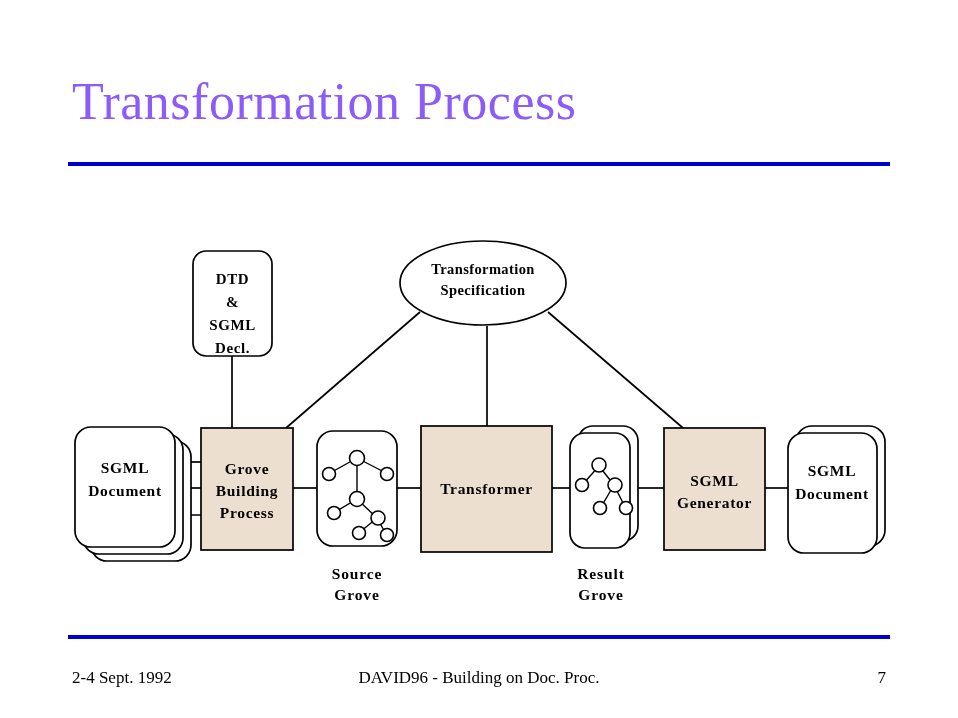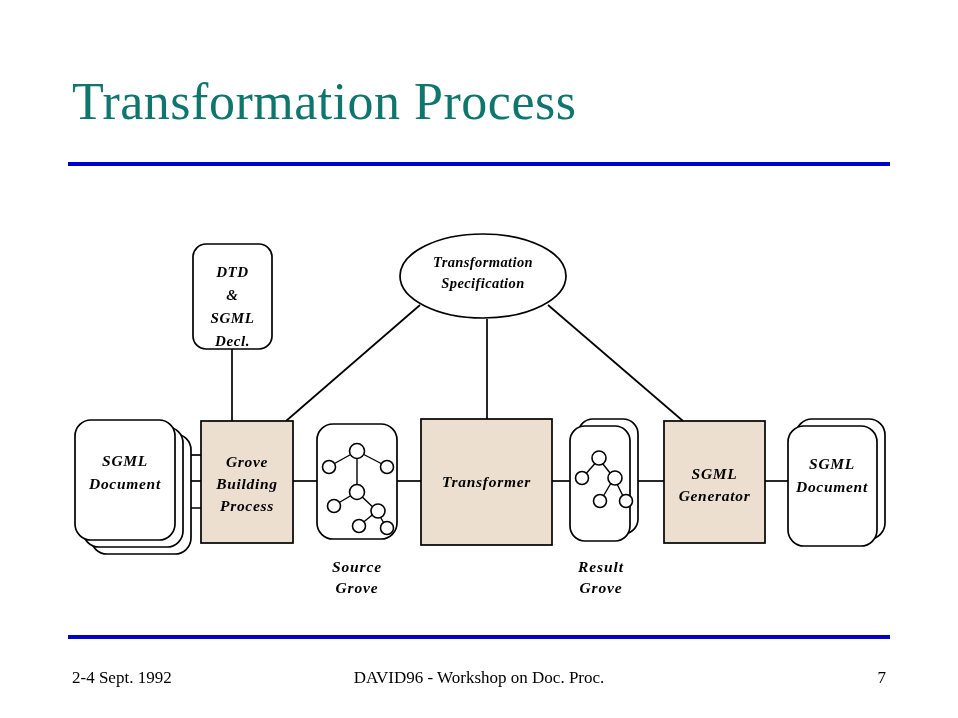--- a/index.html
+++ b/index.html
@@ -15,21 +15,21 @@
     overflow: hidden;
     font-family: "Liberation Serif", "DejaVu Serif", serif;
   }
   #slide-title {
     position: absolute;
     left: 72px;
     top: 76px;
     font-family: "Liberation Serif", "DejaVu Serif", serif;
     font-size: 52px;
     font-weight: 400;
-    color: #0f766e;
+    color: #8b5cf6;
     letter-spacing: 0.5px;
     white-space: nowrap;
     line-height: 1;
   }
   .rule {
     position: absolute;
     left: 68px;
     width: 822px;
     height: 4px;
     background: #0000cc;
@@ -47,24 +47,23 @@
     font-size: 17px;
     color: #000000;
   }
   #footer .f-left   { position: absolute; left: 4px;  top: 0; white-space: nowrap; }
   #footer .f-center { position: absolute; left: 0; right: 0; top: 0; text-align: center; white-space: nowrap; }
   #footer .f-right  { position: absolute; right: 4px; top: 0; white-space: nowrap; }
 
   #diagram {
     position: absolute;
     left: 0;
-    top: 197px;
+    top: 204px;
     width: 958px;
     height: 420px;
-    font-style: italic;
   }
   svg { display: block; }
   .shape-stroke { fill: #ffffff; stroke: #000000; stroke-width: 1.7; }
   .shape-fill   { fill: #eddfd0; stroke: #000000; stroke-width: 1.7; }
   .connector    { stroke: #000000; stroke-width: 1.7; fill: none; }
   .node-circle  { fill: #ffffff; stroke: #000000; stroke-width: 1.6; }
   .node-edge    { stroke: #000000; stroke-width: 1.4; fill: none; }
   .lbl {
     font-family: "Liberation Serif", "DejaVu Serif", serif;
     font-weight: bold;
@@ -202,17 +201,17 @@
         <text class="lbl" x="832" y="295">Document</text>
       </g>
 
     </svg>
   </div>
 
   <div class="rule" id="rule-bottom"></div>
 
   <div id="footer">
     <span class="f-left">2-4 Sept. 1992</span>
-    <span class="f-center">DAVID96 - Workshop on Doc. Proc.</span>
+    <span class="f-center">DAVID96 - Building on Doc. Proc.</span>
     <span class="f-right">7</span>
   </div>
 
 </div>
 
 </body></html>

